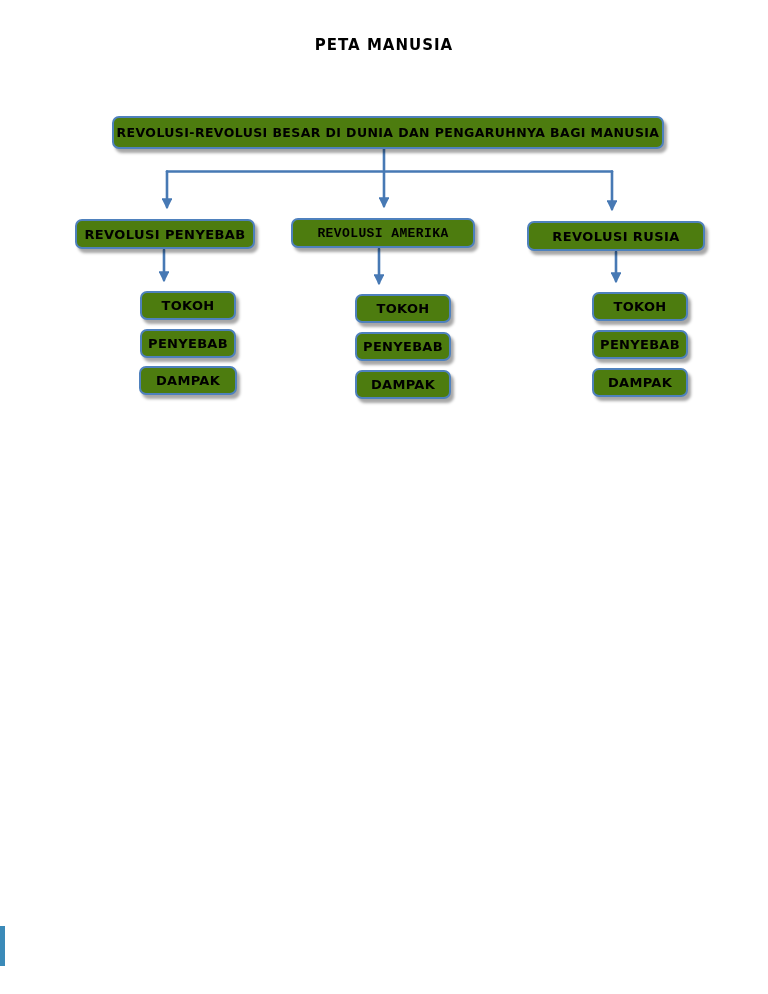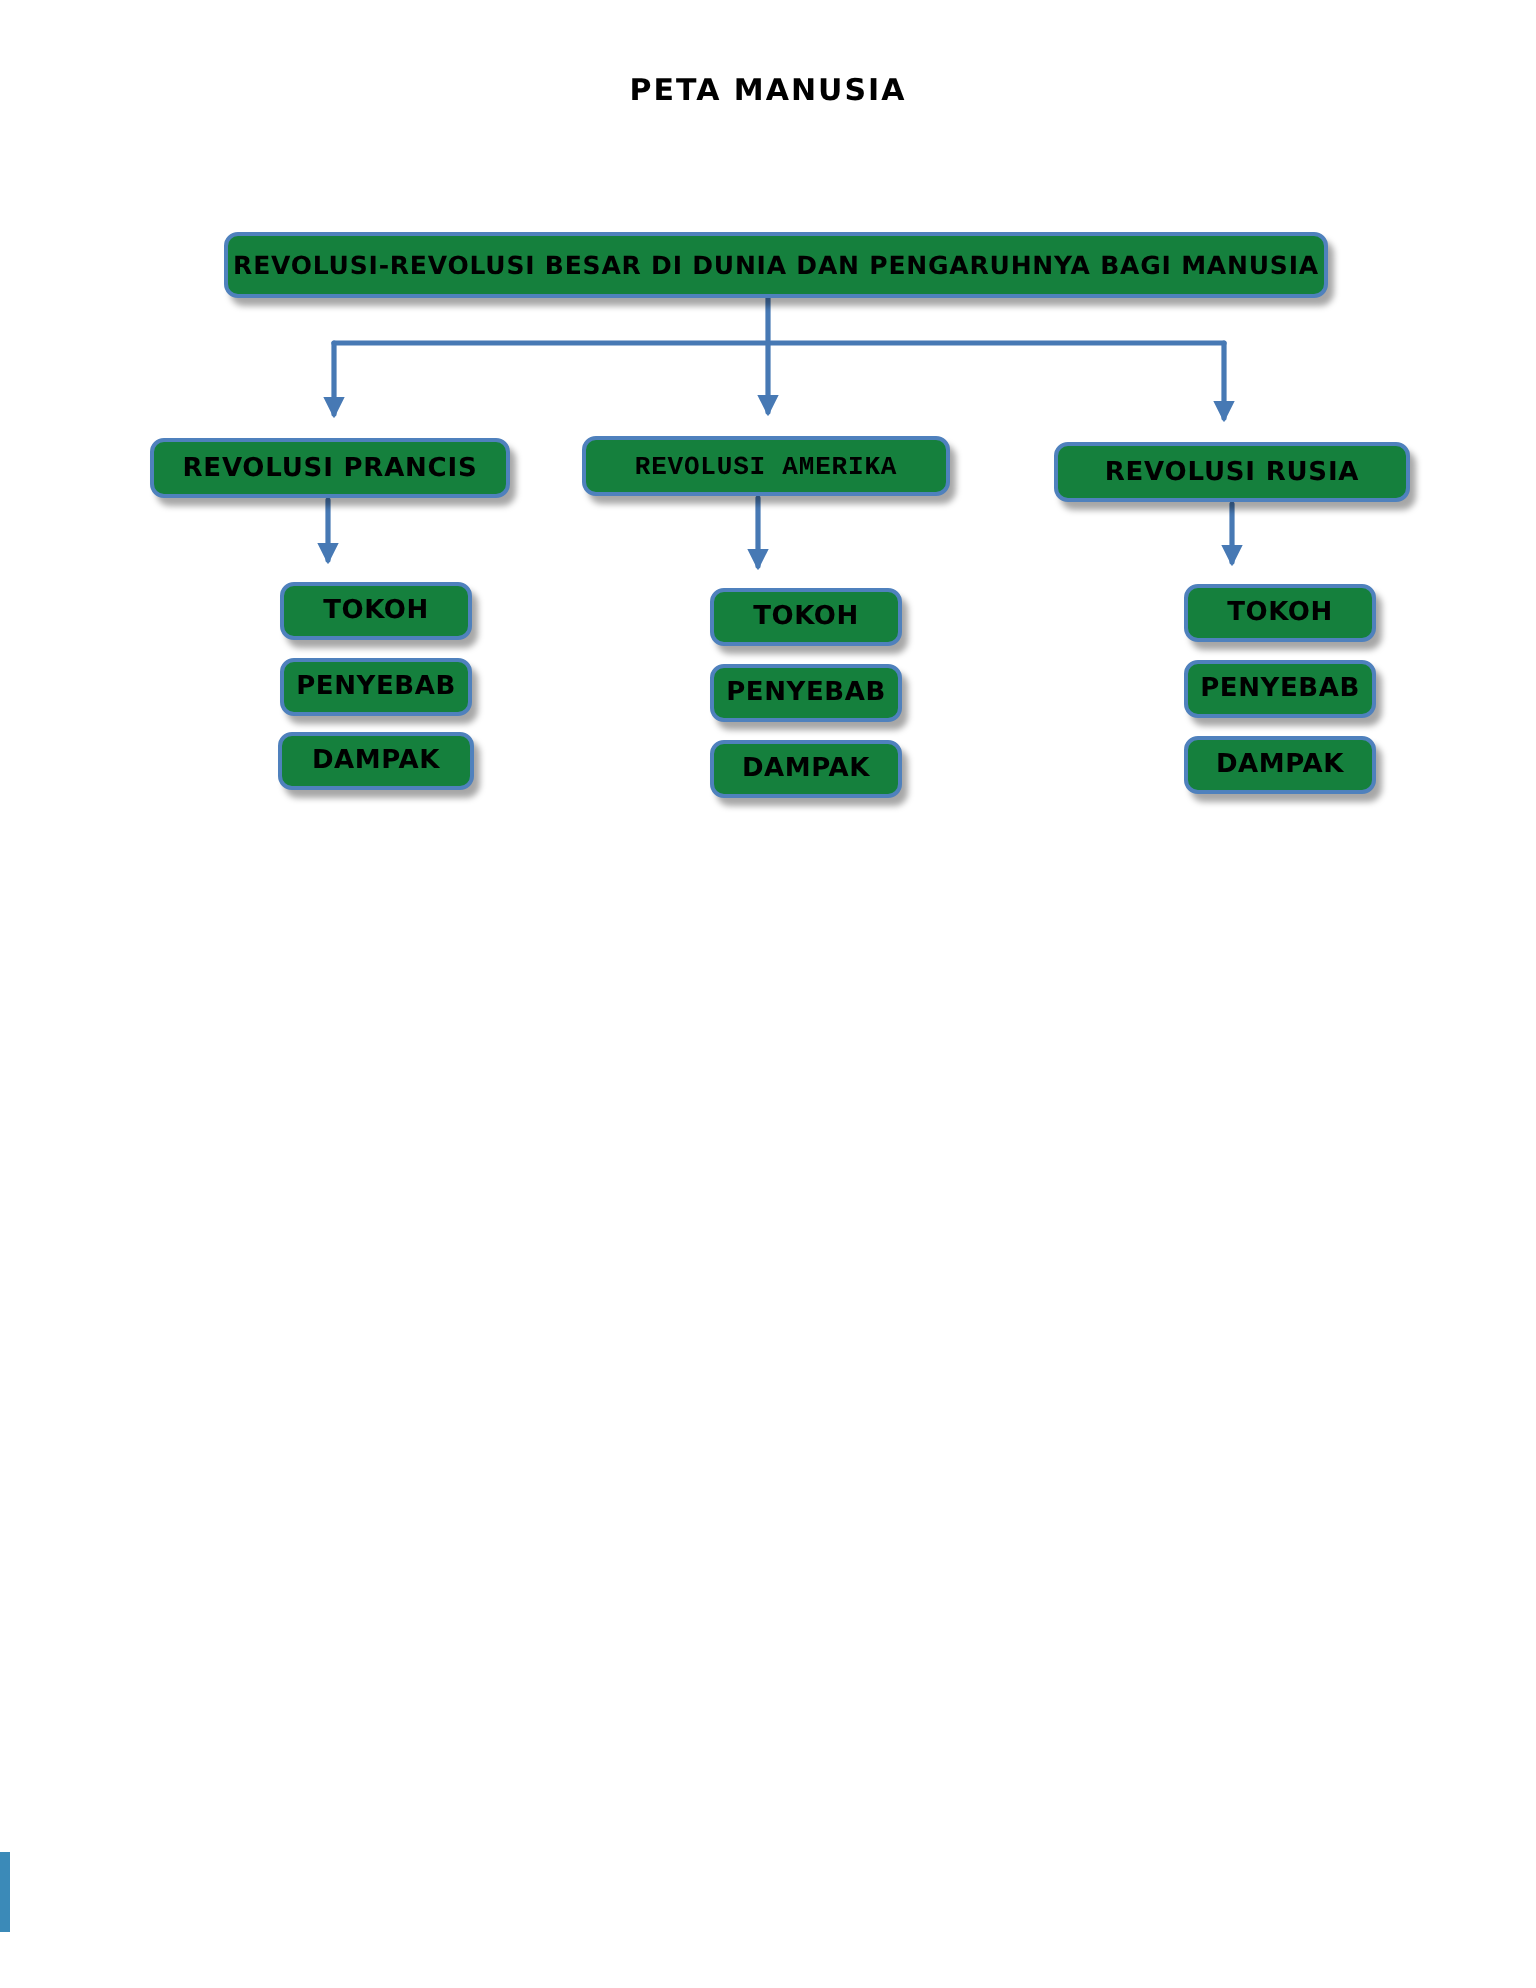--- a/index.html
+++ b/index.html
@@ -22,21 +22,21 @@
     right: 0;
     text-align: center;
     font-size: 15px;
     font-weight: bold;
     letter-spacing: 1px;
     color: #000000;
   }
   .node {
     position: absolute;
     box-sizing: border-box;
-    background: #15803d;
+    background: #4d7c0f;
     border: 2px solid #4f81bd;
     border-radius: 7px;
     box-shadow: 3px 4px 3px rgba(0,0,0,0.35);
     display: flex;
     align-items: center;
     justify-content: center;
     font-weight: bold;
     color: #000000;
     text-align: center;
   }
@@ -112,21 +112,21 @@
       <path d="M379,249 L379,283" marker-end="url(#arrow)"></path>
       <path d="M616,252 L616,281" marker-end="url(#arrow)"></path>
     </g>
   </svg>
 
   <div class="node root-node">
     <span>REVOLUSI-REVOLUSI BESAR DI DUNIA DAN PENGARUHNYA BAGI MANUSIA</span>
   </div>
 
   <div class="node branch-node branch-prancis">
-    <span>REVOLUSI PRANCIS</span>
+    <span>REVOLUSI PENYEBAB</span>
   </div>
   <div class="node branch-node branch-amerika">
     <span>REVOLUSI AMERIKA</span>
   </div>
   <div class="node branch-node branch-rusia">
     <span>REVOLUSI RUSIA</span>
   </div>
 
   <div class="node child-node c1-tokoh">
     <span>TOKOH</span>

